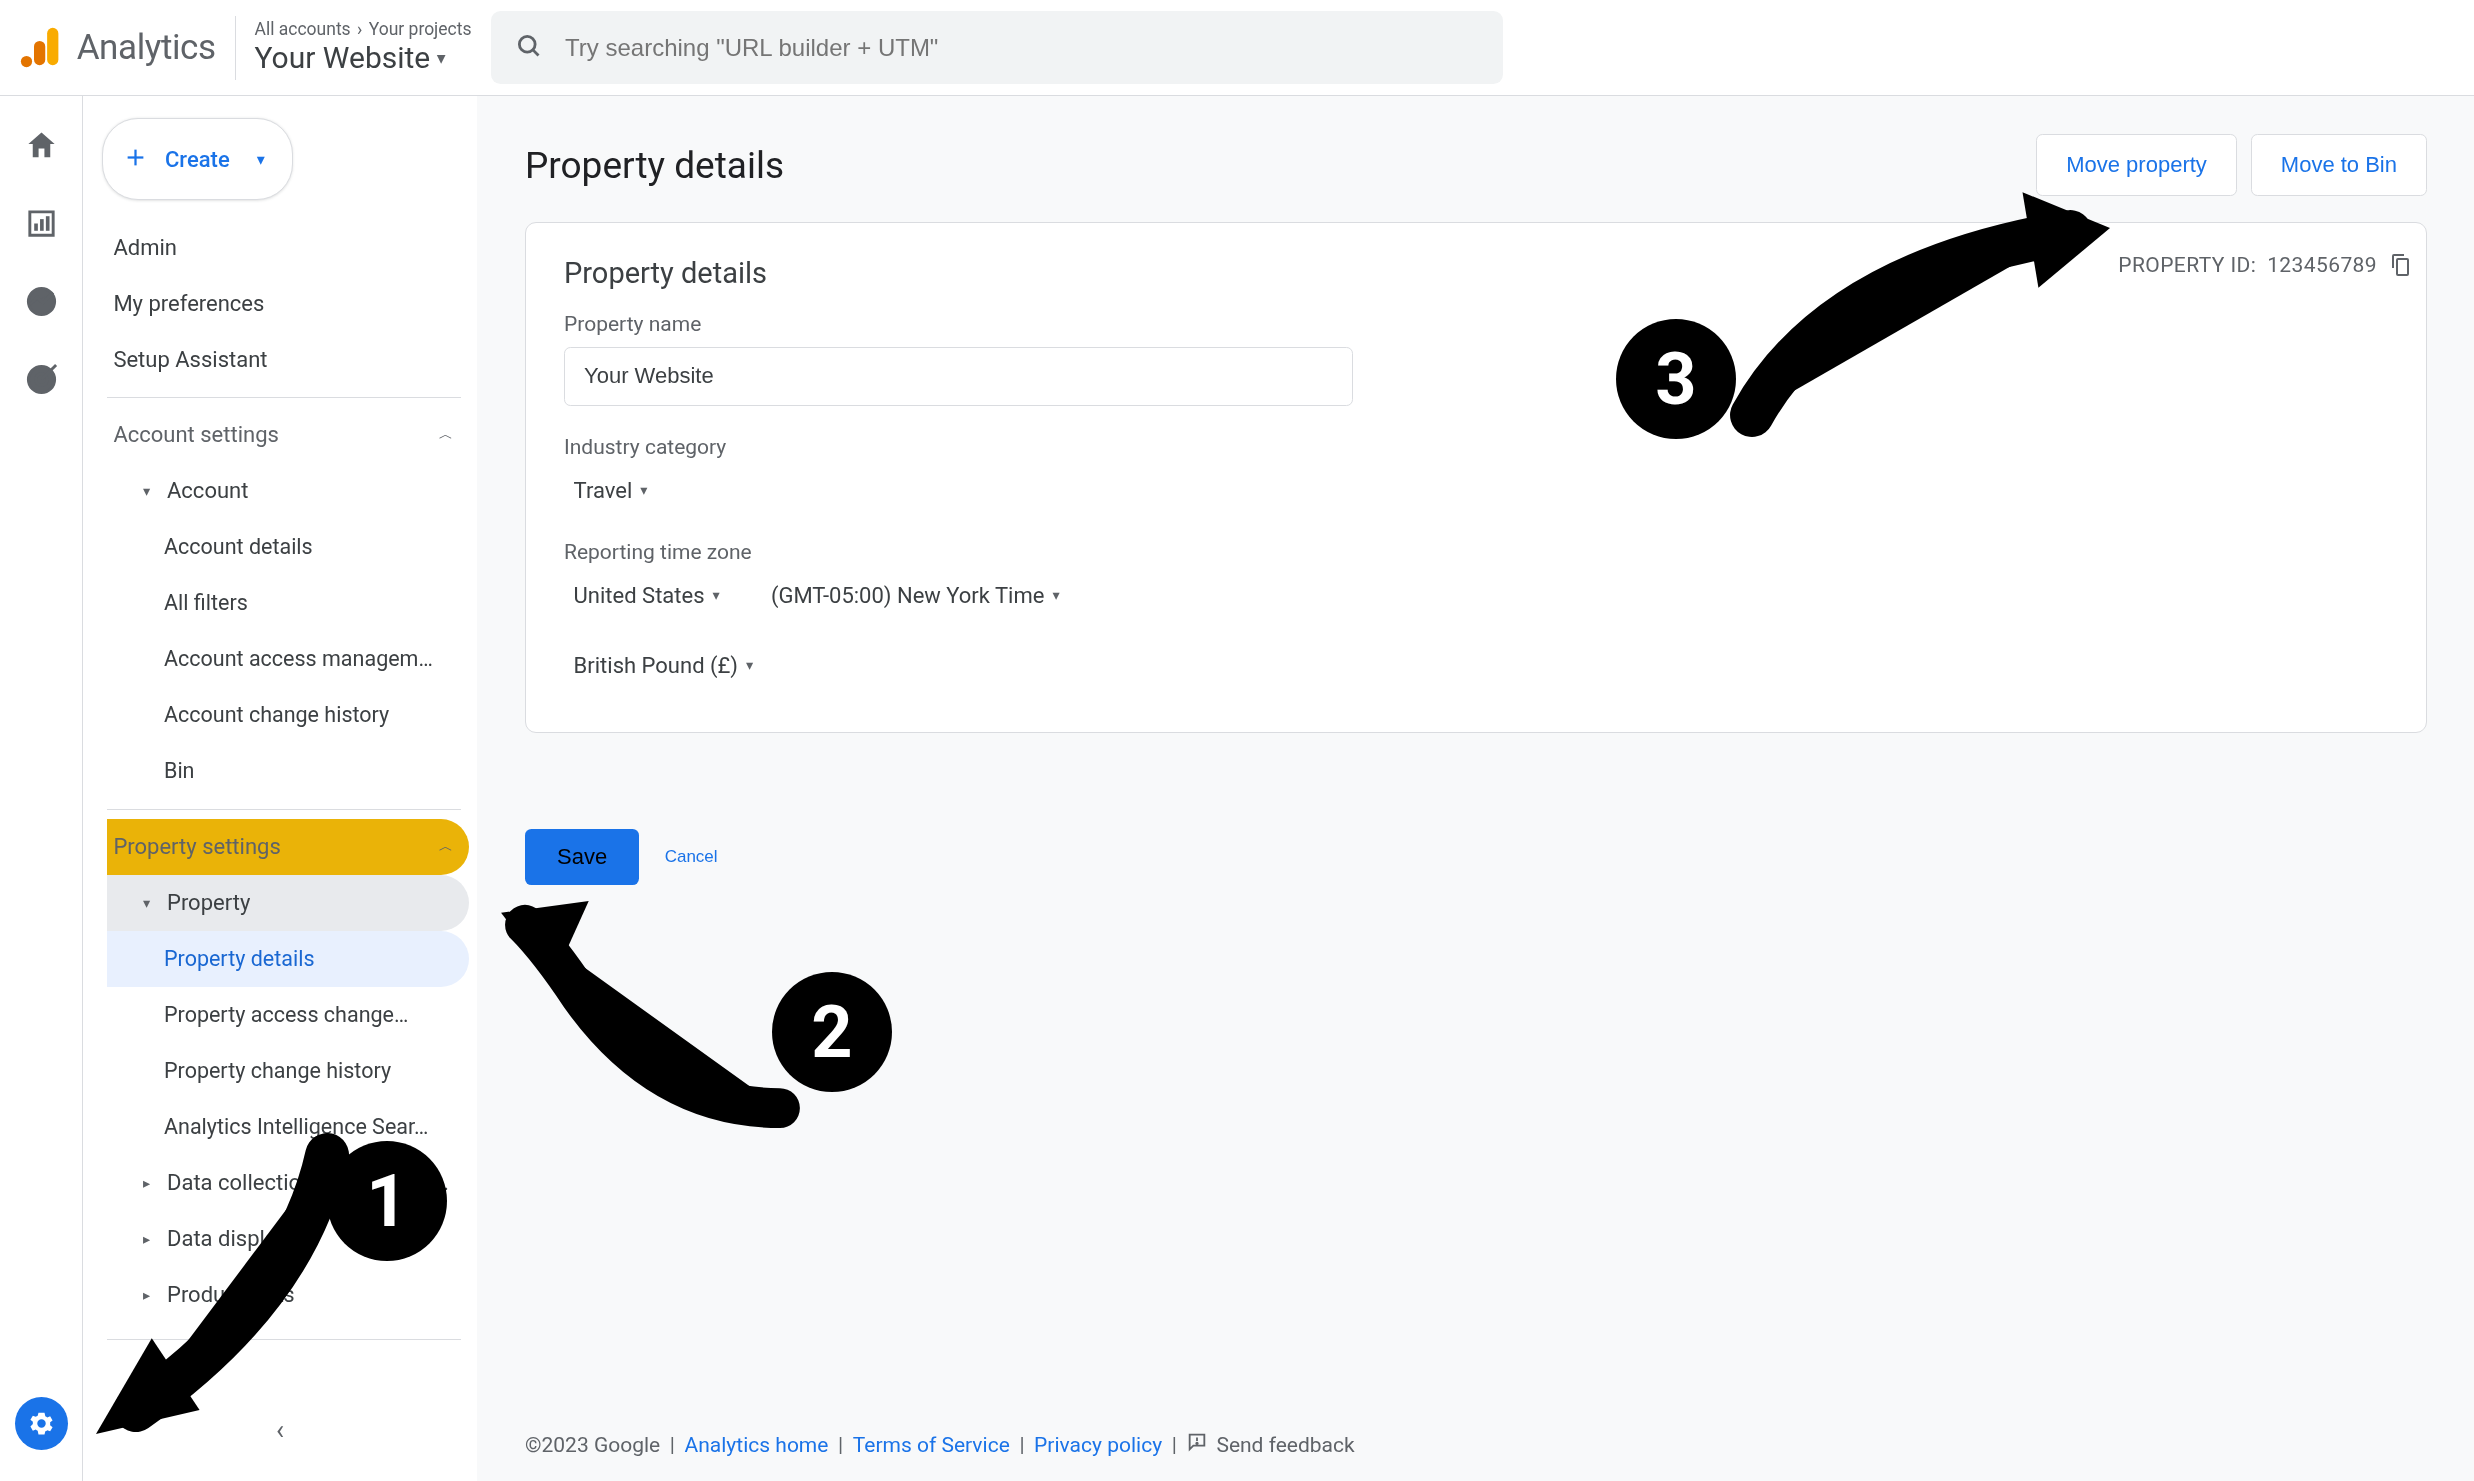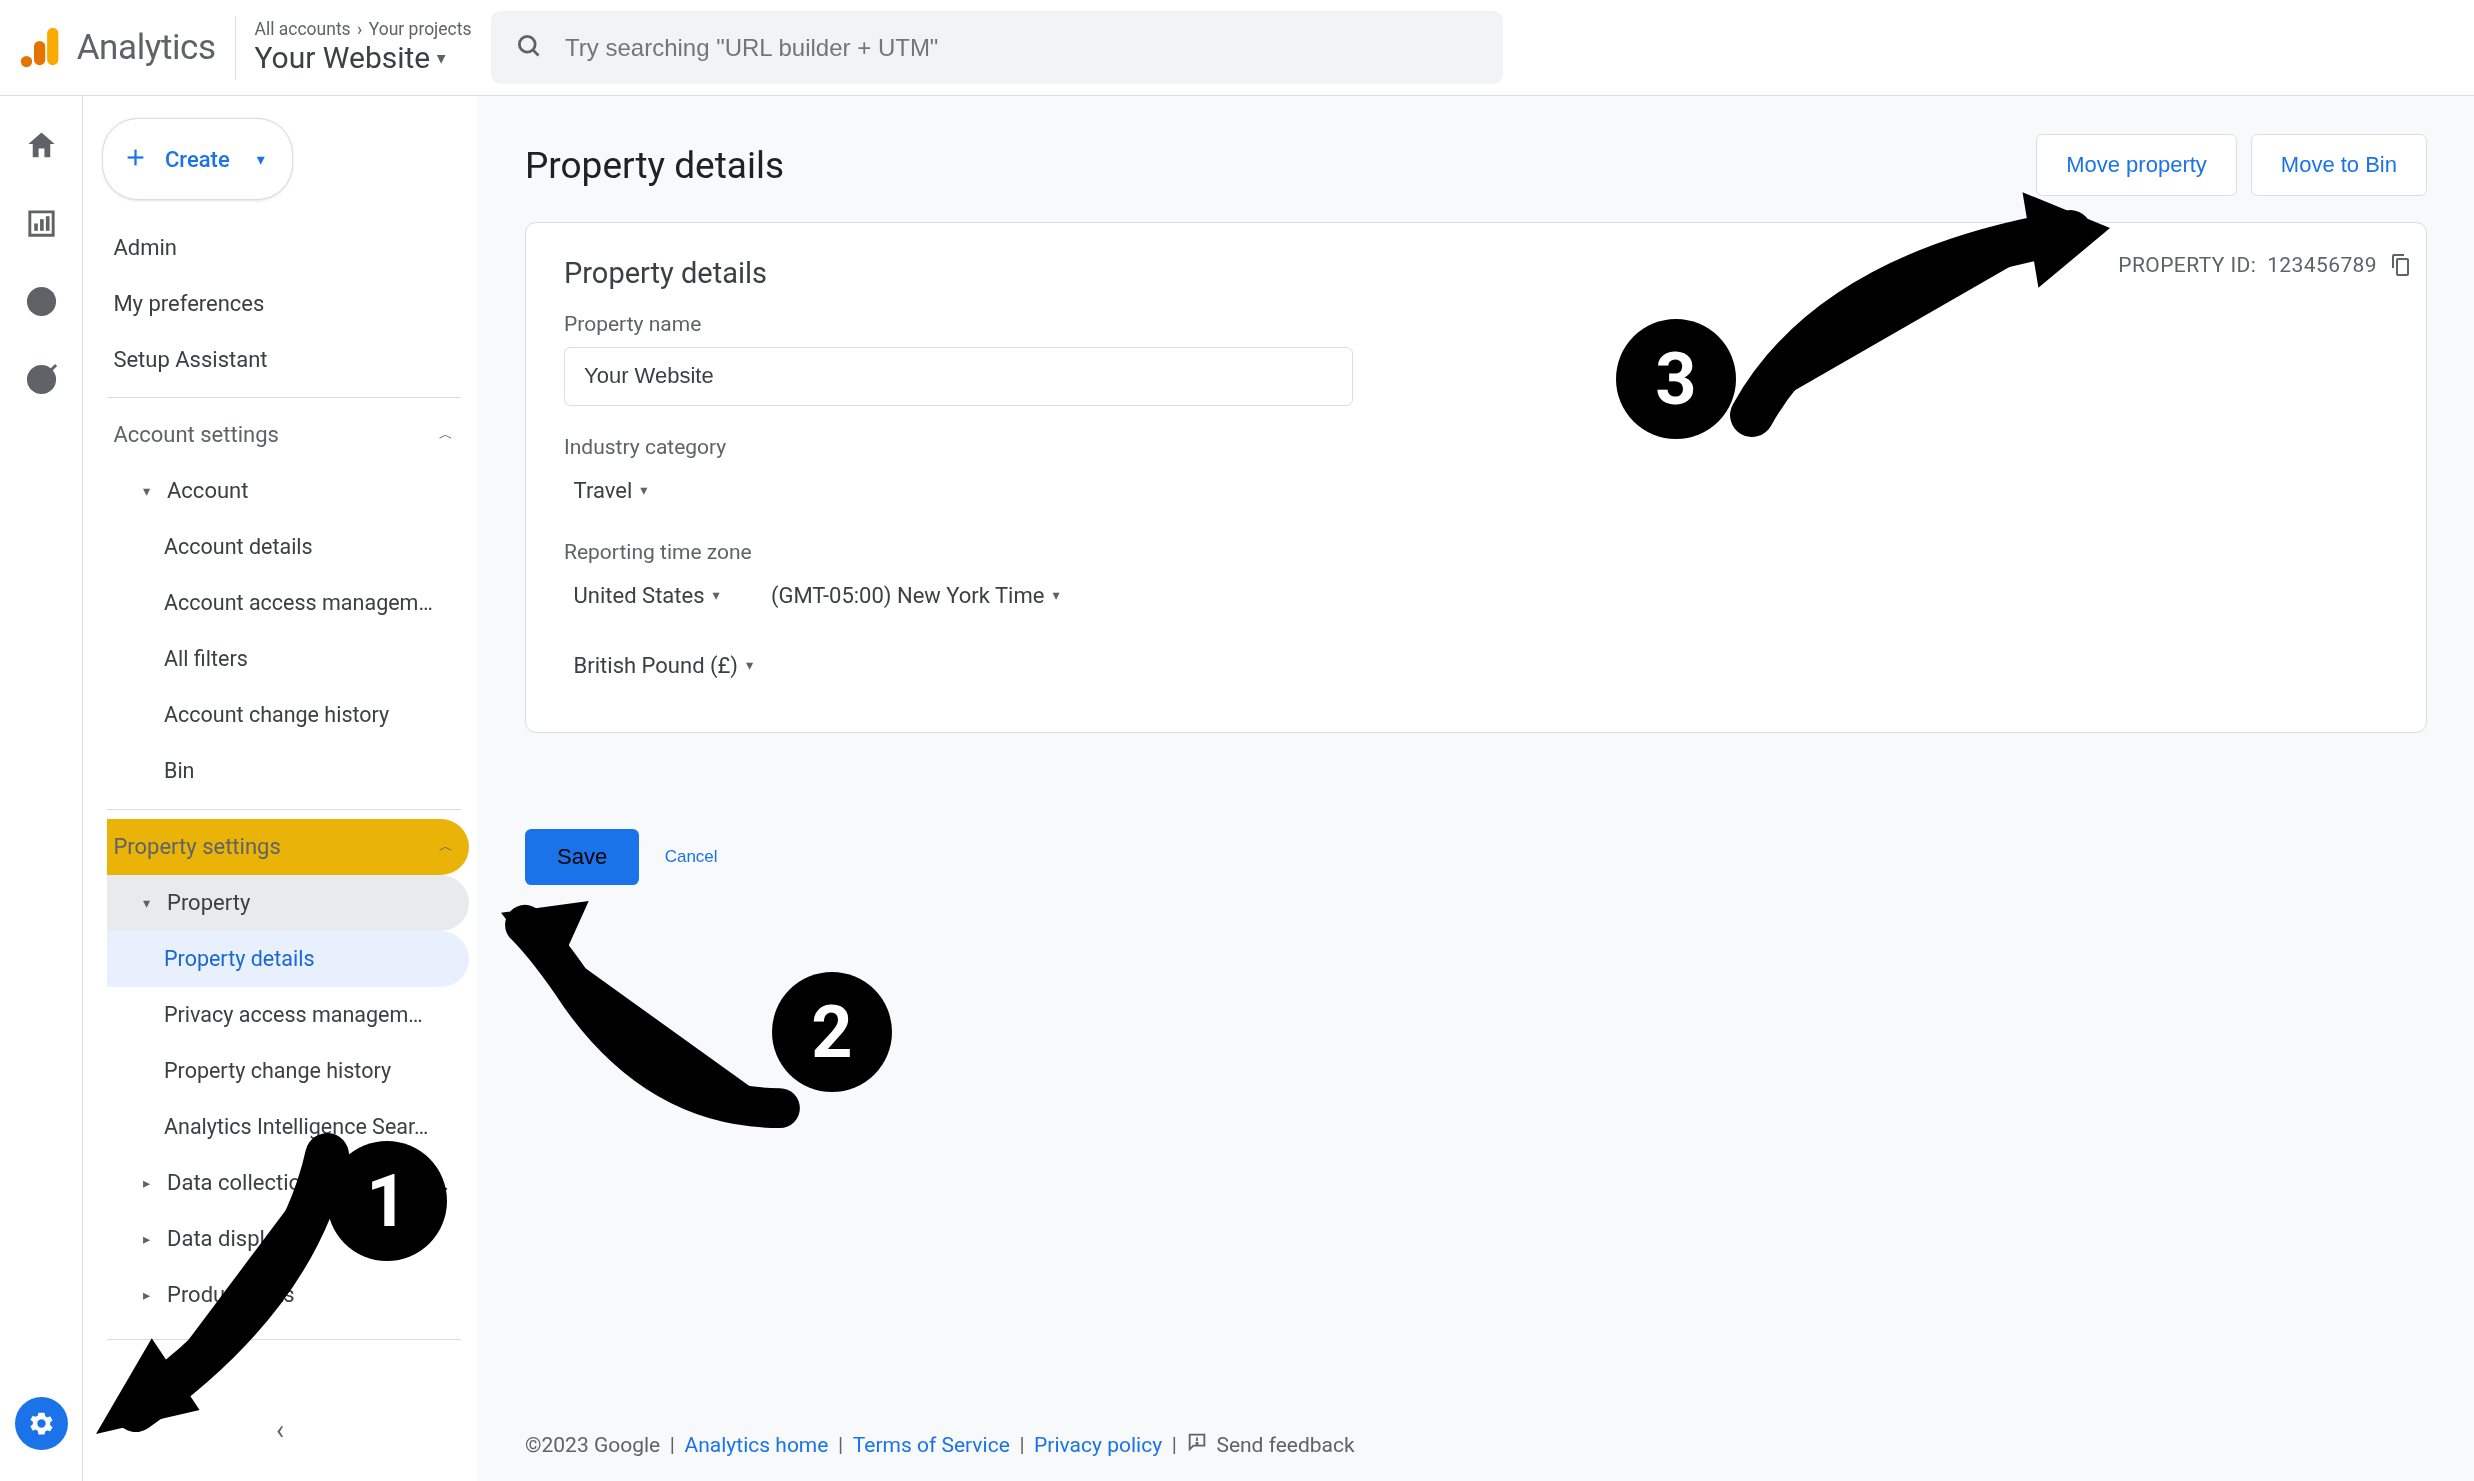--- a/index.html
+++ b/index.html
@@ -303,24 +303,24 @@
         <span class="caret-sm">︿</span>
       </div>
       <div class="nav-sub">
         <span class="chev caret-sm">▾</span>
         <span class="lbl">Account</span>
       </div>
       <div class="nav-subsub">
           <span>Account details</span>
         </div>
       <div class="nav-subsub">
+          <span>All filters</span>
+        </div>
+      <div class="nav-subsub">
           <span>Account access managem…</span>
-        </div>
-      <div class="nav-subsub">
-          <span>All filters</span>
         </div>
       <div class="nav-subsub">
           <span>Account change history</span>
         </div>
       <div class="nav-subsub">
           <span>Bin</span>
         </div>
 
       <div class="nav-divider"></div>
 
@@ -329,21 +329,21 @@
         <span class="caret-sm">︿</span>
       </div>
       <div class="nav-sub active">
         <span class="chev caret-sm">▾</span>
         <span class="lbl">Property</span>
       </div>
       <div class="nav-subsub active">
           <span>Property details</span>
         </div>
       <div class="nav-subsub">
-          <span>Privacy access managem…</span>
+          <span>Property access change…</span>
         </div>
       <div class="nav-subsub">
           <span>Property change history</span>
         </div>
       <div class="nav-subsub">
           <span>Analytics Intelligence Sear…</span>
         </div>
 
       <div class="nav-sub">
         <span class="chev caret-sm">▸</span>

